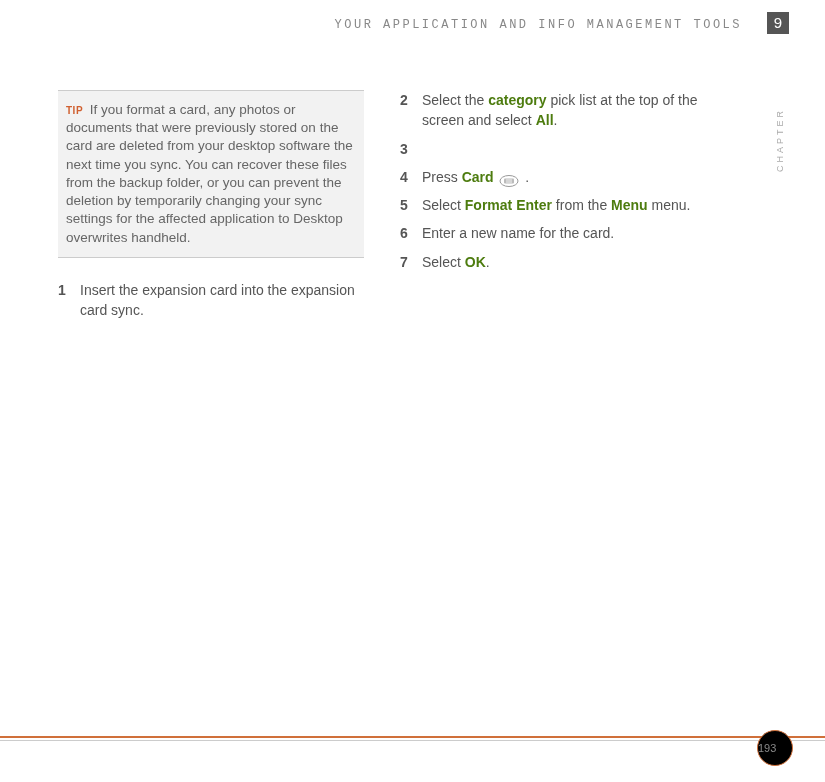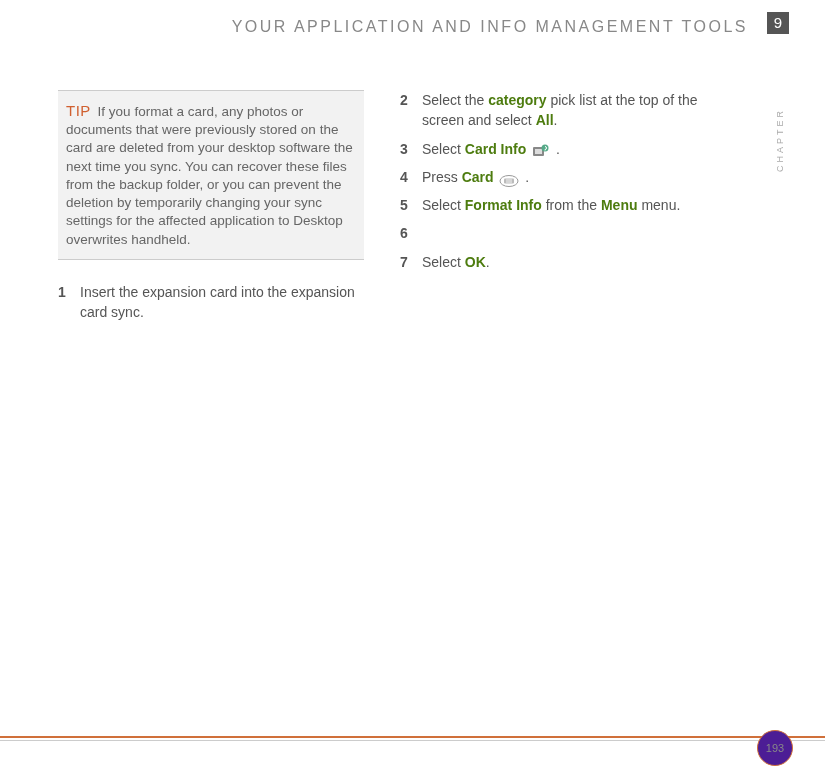--- a/index.html
+++ b/index.html
@@ -8,24 +8,25 @@
     width: 825px;
     height: 782px;
     font-family: Arial, Helvetica, sans-serif;
     background: #fff;
     color: #333;
     position: relative;
   }
   .header {
     position: absolute;
     top: 18px;
-    right: 77px;
-    font-size: 16px;
+    right: 83px;
+    font-size: 12px;
     letter-spacing: 2.5px;
     color: #888;
+    font-family: Liberation Mono, monospace;
   }
   .chapter-tab {
     position: absolute;
     top: 12px;
     right: 36px;
     width: 22px;
     height: 22px;
     background: #555;
     color: #fff;
     font-size: 15px;
@@ -57,22 +58,22 @@
     border-top: 1px solid #ccc;
     border-bottom: 1px solid #ccc;
     padding: 10px 10px 10px 8px;
     font-size: 13.5px;
     color: #666;
     line-height: 1.35;
     margin-bottom: 22px;
   }
   .tip-label {
     color: #d06030;
-    font-weight: normal;
-    font-size: 15px;
+    font-weight: bold;
+    font-size: 10px;
     letter-spacing: 0.5px;
     margin-right: 3px;
   }
   .step {
     display: flex;
     font-size: 14px;
     line-height: 1.45;
     color: #555;
     margin-bottom: 8px;
   }
@@ -117,23 +118,22 @@
   .page-number {
     position: absolute;
     right: 32px;
     bottom: 16px;
     width: 34px;
     height: 34px;
     border: 1.5px solid #d0703a;
     border-radius: 50%;
     font-size: 11px;
     color: #888;
-    text-align: center;
     line-height: 34px;
-    background: #4c1d95;
+    background: #000000;
   }
 </style>
 </head>
 <body>
 
 <div class="header">YOUR APPLICATION AND INFO MANAGEMENT TOOLS</div>
 <div class="chapter-tab">9</div>
 <div class="chapter-vertical">CHAPTER</div>
 
 <div class="columns">
@@ -150,42 +150,37 @@
       </div>
   </div>
   <div class="col">
     <div id="steps-right">
         <div class="step">
           <div class="step-num">2</div>
           <div class="step-text">Select the <b>category</b> pick list at the top of the screen and select <b>All</b>.</div>
         </div>
         <div class="step">
           <div class="step-num">3</div>
-          <div class="step-text">Select <b>Card Info</b> <span class="card-info-icon"><svg width="18" height="14" viewBox="0 0 18 14">
-                <rect x="1" y="3" width="11" height="9" rx="1" fill="#888"></rect>
-                <rect x="3" y="5" width="7" height="5" fill="#ddd"></rect>
-                <circle cx="13" cy="4" r="3.5" fill="#5a8"></circle>
-                <path d="M13 2.5 a1.5 1.5 0 0 1 0 3 v1" stroke="#fff" stroke-width="1" fill="none"></path>
-              </svg></span> .</div>
         </div>
         <div class="step">
           <div class="step-num">4</div>
           <div class="step-text">Press <b>Card</b> <span class="menu-icon-wrap"><svg width="20" height="12" viewBox="0 0 20 12">
                 <ellipse cx="10" cy="6" rx="9" ry="5.5" fill="none" stroke="#999" stroke-width="1"></ellipse>
                 <rect x="5" y="3.5" width="10" height="5" rx="1" fill="#bbb"></rect>
                 <line x1="7" y1="5" x2="13" y2="5" stroke="#fff" stroke-width="0.8"></line>
                 <line x1="7" y1="7" x2="13" y2="7" stroke="#fff" stroke-width="0.8"></line>
               </svg></span> .</div>
         </div>
         <div class="step">
           <div class="step-num">5</div>
-          <div class="step-text">Select <b>Format Info</b> from the <b>Menu</b> menu.</div>
+          <div class="step-text">Select <b>Format Enter</b> from the <b>Menu</b> menu.</div>
         </div>
         <div class="step">
           <div class="step-num">6</div>
+          <div class="step-text">Enter a new name for the card.</div>
         </div>
         <div class="step">
           <div class="step-num">7</div>
           <div class="step-text">Select <b>OK</b>.</div>
         </div>
       </div>
   </div>
 </div>
 
 <div class="footer-rule"></div>

